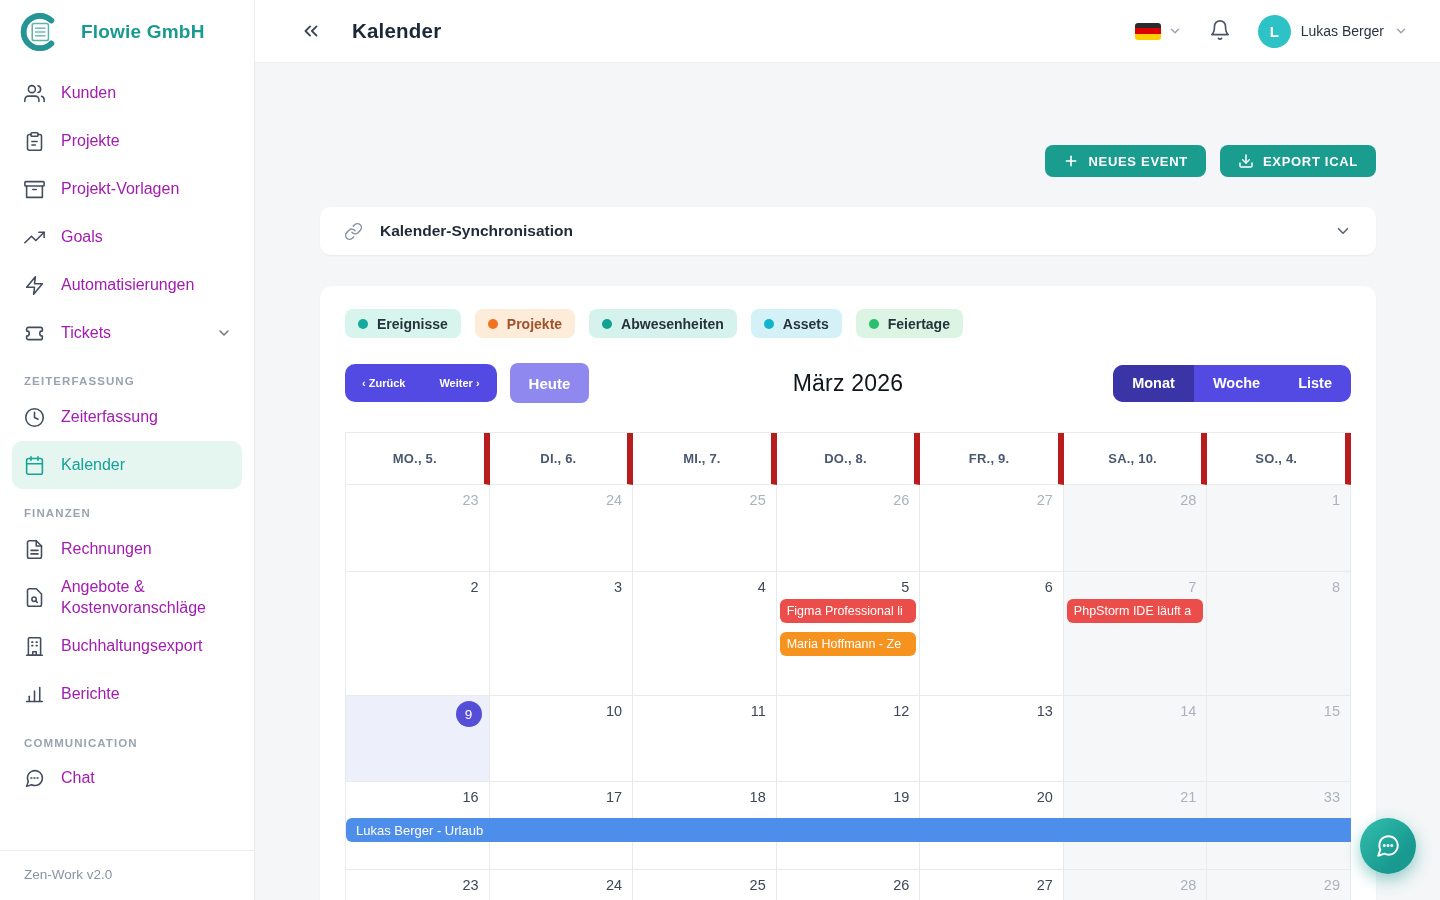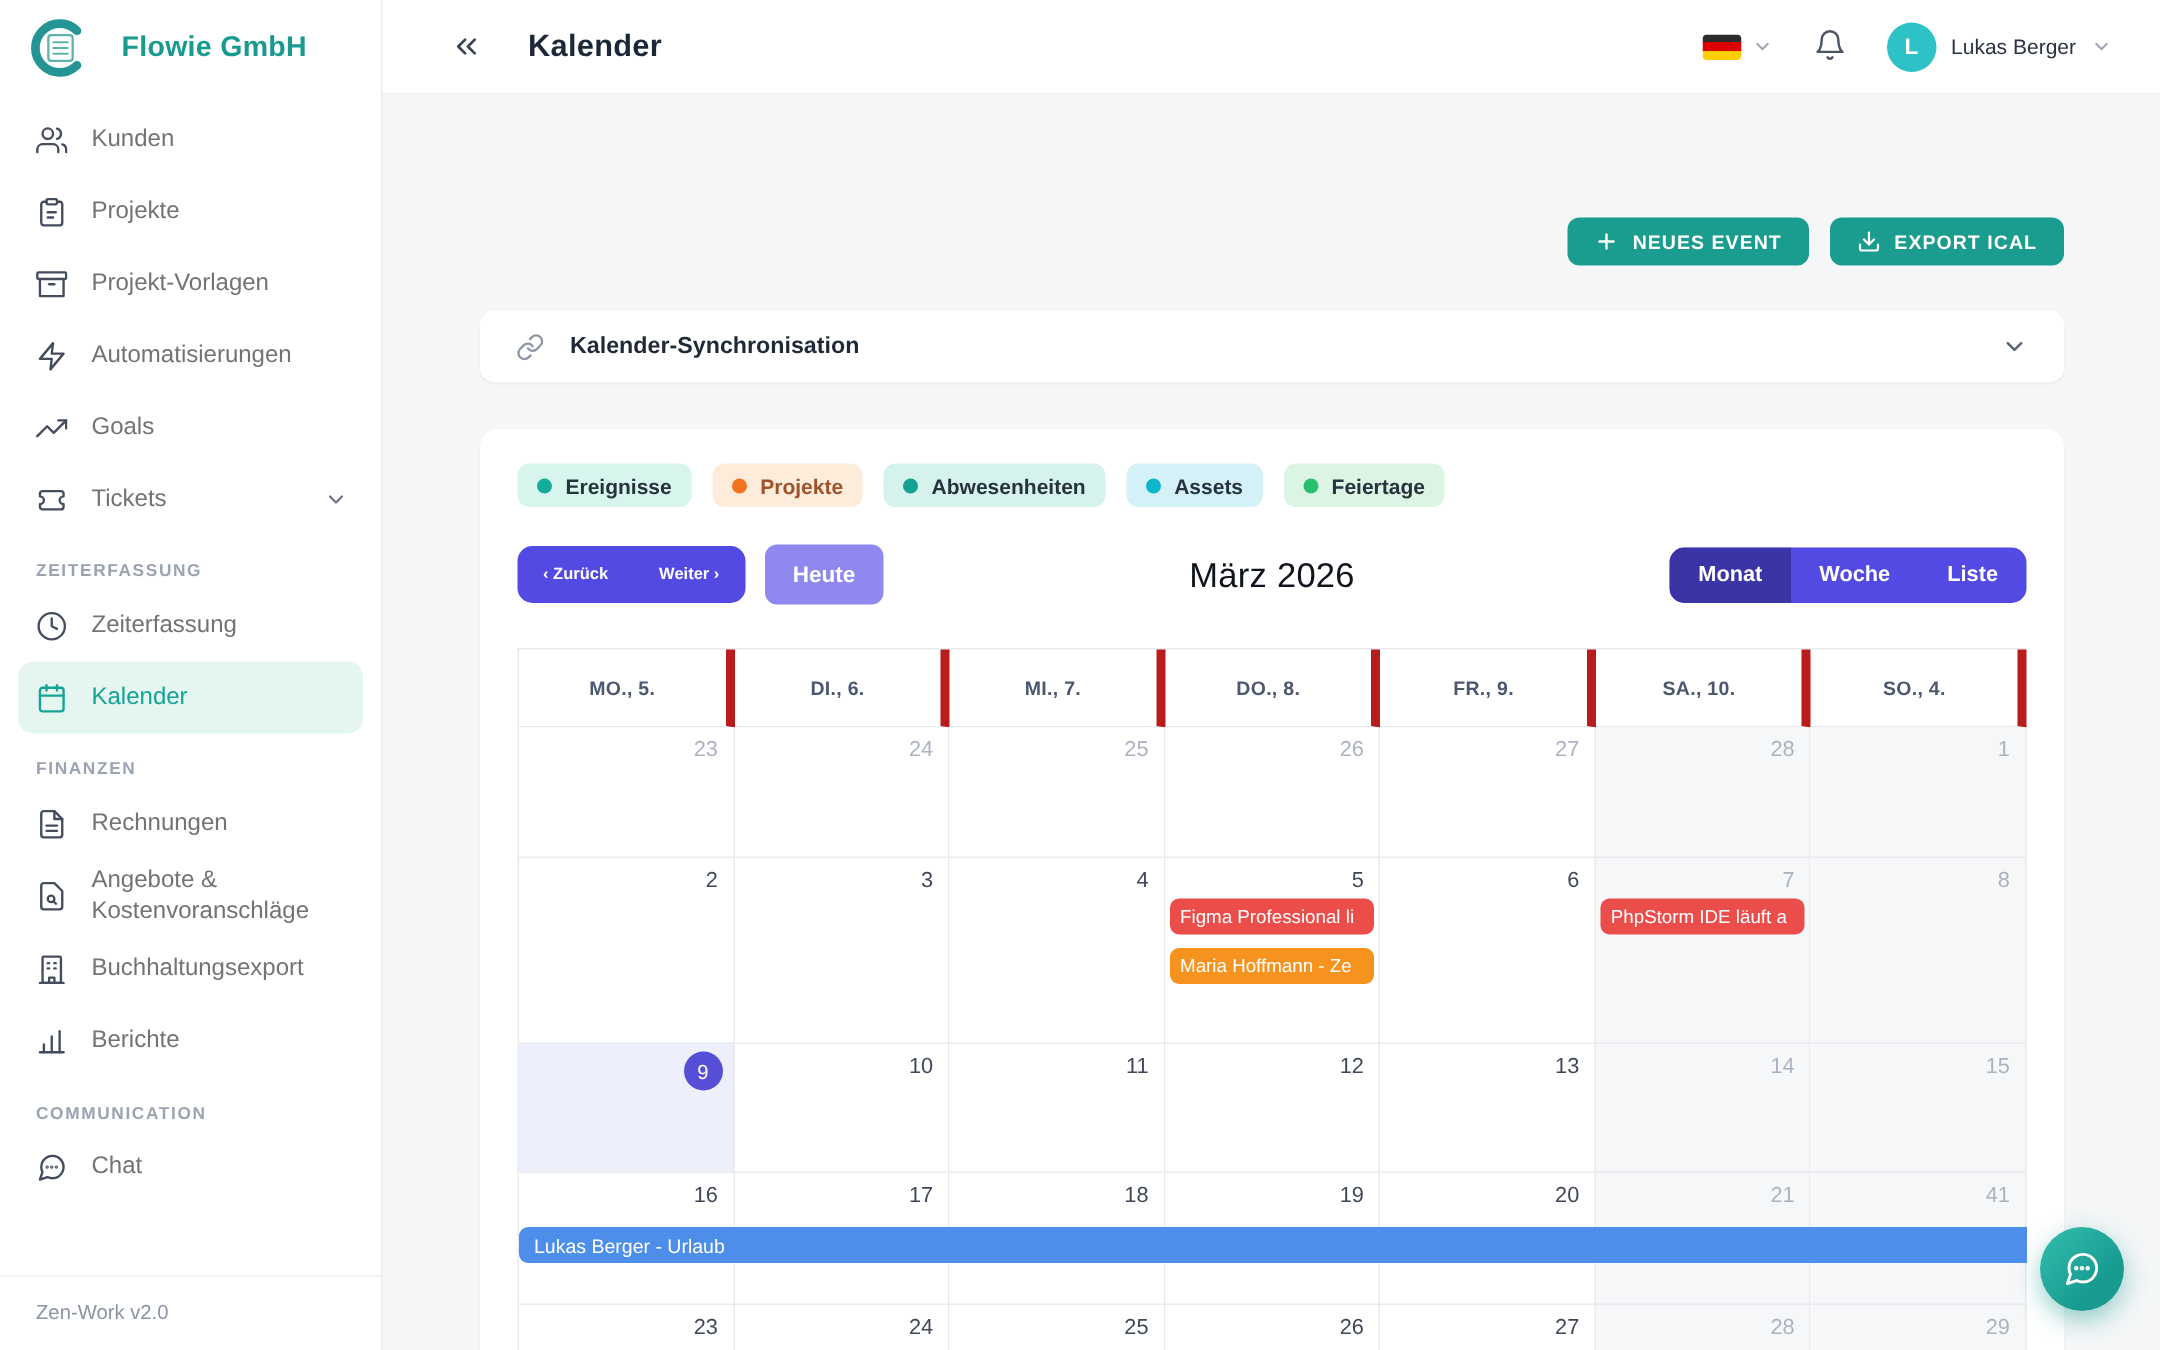--- a/index.html
+++ b/index.html
@@ -5,21 +5,21 @@
   * { margin:0; padding:0; box-sizing:border-box; }
   html,body { width:1440px; height:900px; overflow:hidden; }
   body { font-family:"Liberation Sans","DejaVu Sans",sans-serif; background:#f4f6f7; color:#3d4758; }
   .app { display:flex; width:1440px; height:900px; }
 
   
   .sidebar { width:255px; min-width:255px; background:#ffffff; border-right:1px solid #e8eaee; display:flex; flex-direction:column; height:900px; }
   .logo-row { height:63px; display:flex; align-items:center; padding-left:16px; gap:23px; }
   .brand-name { font-size:19px; font-weight:700; color:#199a90; letter-spacing:.2px; }
   .nav { padding-top:6px; flex:1 1 auto; overflow:hidden; }
-  .nav-item { display:flex; align-items:center; gap:16px; min-height:48px; margin:0 12px; padding:4px 10px 4px 12px; border-radius:10px; cursor:pointer; color:#737373; }
+  .nav-item { display:flex; align-items:center; gap:16px; min-height:48px; margin:0 12px; padding:4px 10px 4px 12px; border-radius:10px; cursor:pointer; color:#a21caf; }
   .nav-item .icon-svg { width:21px; height:21px; color:#434d5e; flex:0 0 auto; }
   .nav-item .lbl { font-size:16px; font-weight:500; line-height:1.3; }
   .nav-item.active { background:#e5f6f1; color:#14a394; }
   .nav-item.active .icon-svg { color:#14a394; }
   .nav-item .chev { margin-left:auto; width:16px; height:16px; color:#6b7583; }
   .section-label { margin:18px 0 6px 24px; font-size:11.5px; font-weight:600; letter-spacing:1.1px; color:#9aa3b1; }
   .sidebar-footer { border-top:1px solid #eceef1; padding:16px 24px 18px; font-size:13.5px; color:#8b94a3; }
 
   
   .main { flex:1 1 auto; display:flex; flex-direction:column; position:relative; }
@@ -121,30 +121,30 @@
         <div class="nav-item">
           <svg class="icon-svg" viewBox="0 0 24 24" fill="none" stroke="currentColor" stroke-width="1.8" stroke-linecap="round" stroke-linejoin="round">
             <polyline points="21 8 21 21 3 21 3 8"></polyline>
             <rect x="1" y="3" width="22" height="5" rx="1"></rect>
             <line x1="10" y1="12" x2="14" y2="12"></line>
           </svg>
           <span class="lbl">Projekt-Vorlagen</span>
         </div>
         <div class="nav-item">
           <svg class="icon-svg" viewBox="0 0 24 24" fill="none" stroke="currentColor" stroke-width="1.8" stroke-linecap="round" stroke-linejoin="round">
-            <polygon points="13 2 3 14 12 14 11 22 21 10 12 10 13 2"></polygon>
-          </svg>
-          <span class="lbl">Automatisierungen</span>
-        </div>
-        <div class="nav-item">
-          <svg class="icon-svg" viewBox="0 0 24 24" fill="none" stroke="currentColor" stroke-width="1.8" stroke-linecap="round" stroke-linejoin="round">
             <polyline points="23 6 13.5 15.5 8.5 10.5 1 18"></polyline>
             <polyline points="17 6 23 6 23 12"></polyline>
           </svg>
           <span class="lbl">Goals</span>
+        </div>
+        <div class="nav-item">
+          <svg class="icon-svg" viewBox="0 0 24 24" fill="none" stroke="currentColor" stroke-width="1.8" stroke-linecap="round" stroke-linejoin="round">
+            <polygon points="13 2 3 14 12 14 11 22 21 10 12 10 13 2"></polygon>
+          </svg>
+          <span class="lbl">Automatisierungen</span>
         </div>
         <div class="nav-item">
           <svg class="icon-svg" viewBox="0 0 24 24" fill="none" stroke="currentColor" stroke-width="1.8" stroke-linecap="round" stroke-linejoin="round">
             <path d="M3 9V7a2 2 0 0 1 2-2h14a2 2 0 0 1 2 2v2a3 3 0 0 0 0 6v2a2 2 0 0 1-2 2H5a2 2 0 0 1-2-2v-2a3 3 0 0 0 0-6z"></path>
           </svg>
           <span class="lbl">Tickets</span>
           <svg class="chev" viewBox="0 0 24 24" fill="none" stroke="currentColor" stroke-width="2.2" stroke-linecap="round" stroke-linejoin="round">
             <polyline points="6 9 12 15 18 9"></polyline>
           </svg>
         </div>
@@ -424,21 +424,21 @@
                 <div class="dcell">
                   <div class="dnum">19</div>
                 </div>
                 <div class="dcell">
                   <div class="dnum">20</div>
                 </div>
                 <div class="dcell weekend">
                   <div class="dnum muted">21</div>
                 </div>
                 <div class="dcell weekend">
-                  <div class="dnum muted">41</div>
+                  <div class="dnum muted">33</div>
                 </div>
                 <div class="span-event" style="background: rgb(78, 142, 235);">Lukas Berger - Urlaub</div>
               </div>
               <div class="cal-row" style="height: 120px;">
                 <div class="dcell">
                   <div class="dnum">23</div>
                 </div>
                 <div class="dcell">
                   <div class="dnum">24</div>
                 </div>

